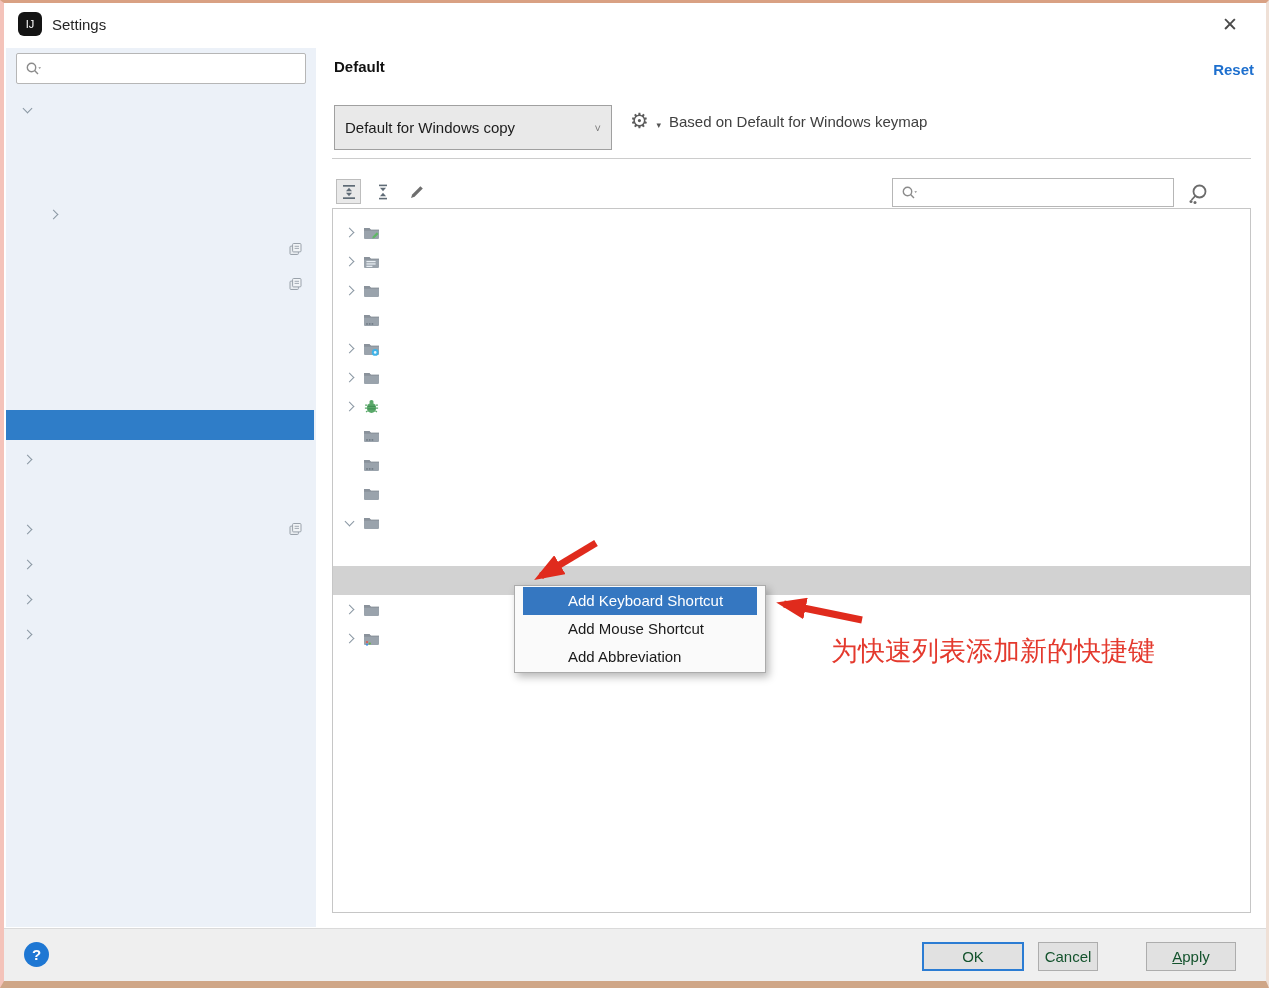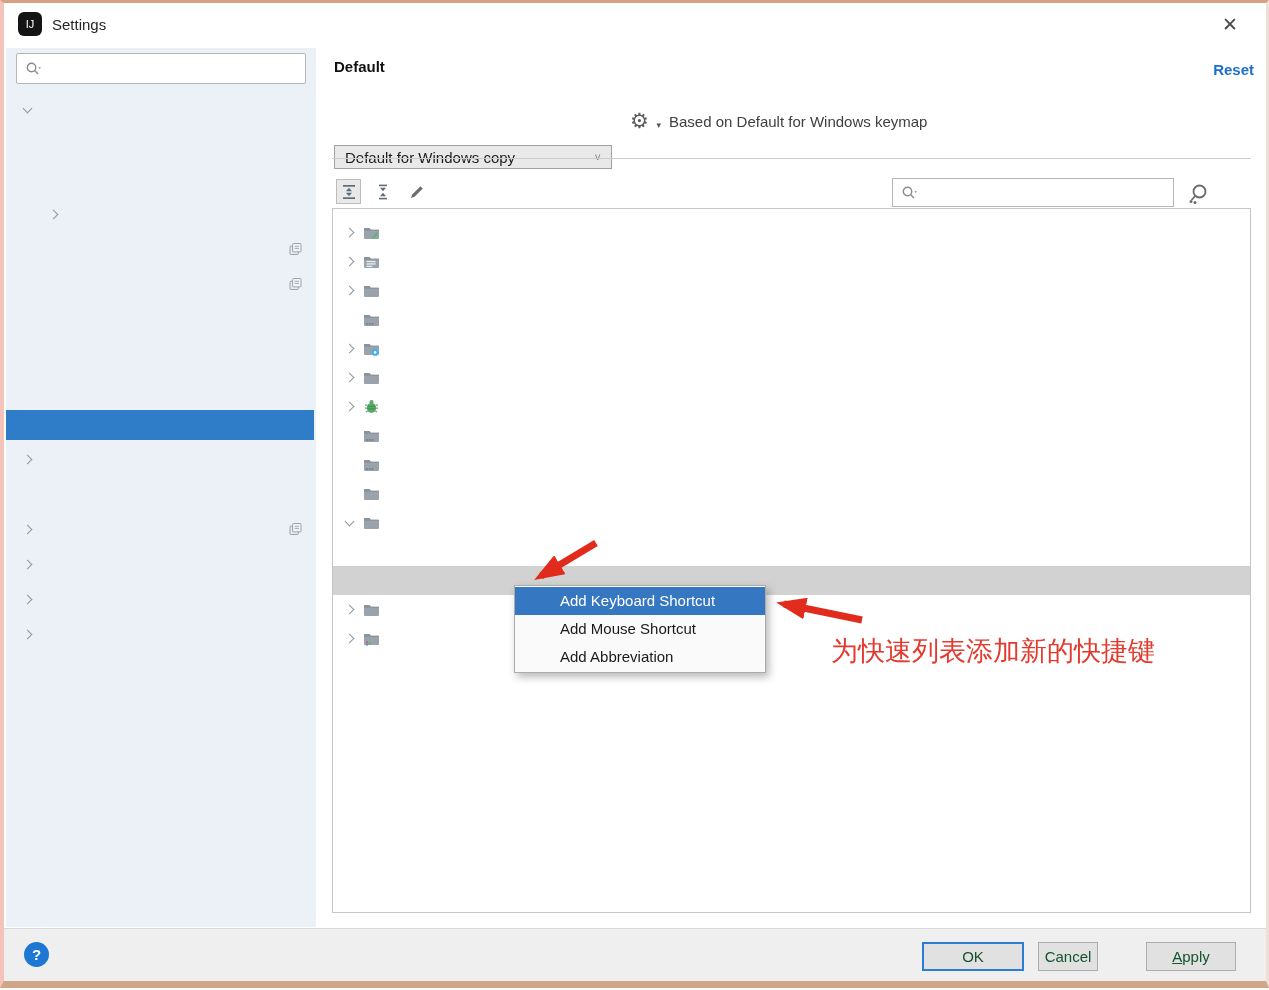--- a/index.html
+++ b/index.html
@@ -28,22 +28,22 @@
   .side-item.selected{height:30px;margin:3px 2px 2px 0;background:#2f7dc8;}
   .side-item.selected .lbl{color:#fff;font-weight:bold;}
   .side-item .badge{position:absolute;right:14px;top:50%;transform:translateY(-50%);}
   
   .chev{display:inline-block;width:7px;height:7px;border-right:1.6px solid #8a97a3;border-bottom:1.6px solid #8a97a3;}
   .chev.col{transform:rotate(-45deg);}
   .chev.exp{transform:rotate(45deg);margin-top:-3px;}
   
   .main-title{position:absolute;left:330px;top:55px;font-size:15px;font-weight:bold;color:#111;}
   .reset-link{position:absolute;right:12px;top:58px;font-size:15px;font-weight:bold;color:#1d6fce;cursor:pointer;}
-  .combo{position:absolute;left:330px;top:102px;width:278px;height:24px;background:#e9e9e9;
-    border:1px solid #a0a0a0;display:flex;align-items:center;padding:0 10px;font-size:15px;color:#1c1c1c;cursor:pointer;margin-top:40px;}
+  .combo{position:absolute;left:330px;top:102px;width:278px;height:45px;background:#e9e9e9;
+    border:1px solid #a0a0a0;display:flex;align-items:center;padding:0 10px;font-size:15px;color:#1c1c1c;cursor:pointer;}
   .combo .caret{margin-left:auto;color:#7a7a7a;font-size:11px;}
   .gearbtn{position:absolute;left:626px;top:105px;width:30px;height:28px;color:#5c5c5c;font-size:21px;cursor:pointer;line-height:26px;}
   .gearbtn .mini{position:absolute;right:-1px;bottom:-2px;font-size:9px;color:#555;}
   .based-on{position:absolute;left:665px;top:110px;font-size:15px;color:#404040;}
   .hr1{position:absolute;left:328px;top:155px;width:919px;height:1px;background:#cccccc;}
   
   .ttool{position:absolute;left:332px;top:176px;display:flex;gap:9px;}
   .tbtn{width:25px;height:25px;display:flex;align-items:center;justify-content:center;cursor:pointer;}
   .tbtn.pressed{border:1px solid #bdbdbd;background:#e9e9e9;}
   .tree-search{position:absolute;left:888px;top:175px;width:282px;height:29px;background:#fff;
@@ -53,21 +53,21 @@
   .treepanel{position:absolute;left:328px;top:205px;width:919px;height:705px;background:#fff;border:1px solid #c6c6c6;overflow:hidden;}
   .trow{position:relative;height:29px;display:flex;align-items:center;font-size:15px;color:#222;cursor:pointer;}
   .trow .chevbox{position:absolute;left:10px;width:12px;display:flex;justify-content:center;}
   .trow .ticon{position:absolute;left:30px;top:6px;}
   .trow .lbl{position:absolute;left:55px;white-space:nowrap;}
   .trow.child .lbl{left:85px;}
   .trow.selected{background:#d2d2d2;}
   .tree-inner{padding-top:9px;}
   
   .ctxmenu{position:absolute;left:510px;top:582px;width:252px;background:#fafafa;border:1px solid #ababab;
-    box-shadow:3px 4px 8px rgba(0,0,0,.28);z-index:40;padding:1px 0;}
+    box-shadow:3px 4px 8px rgba(0,0,0,.28);z-index:40;padding:1px 8px;}
   .ctxitem{height:28px;line-height:28px;padding-left:45px;font-size:15px;color:#1a1a1a;cursor:pointer;white-space:nowrap;}
   .ctxitem.hl{background:#3577c1;color:#fff;}
   
   .footer{position:absolute;left:0;right:0;bottom:0;height:53px;background:#efefef;border-top:1px solid #dadada;}
   .helpbtn{position:absolute;left:20px;top:13px;width:25px;height:25px;border-radius:50%;background:#1e77d3;
     color:#fff;font-size:15px;font-weight:bold;display:flex;align-items:center;justify-content:center;cursor:pointer;}
   .btn{position:absolute;top:13px;height:29px;background:#e1e1e1;border:1px solid #adadad;
     font-size:15px;color:#14532d;display:flex;align-items:center;justify-content:center;cursor:pointer;}
   .btn.ok{left:918px;width:102px;border:2px solid #2b7cd3;}
   .btn.cancel{left:1034px;width:60px;}

